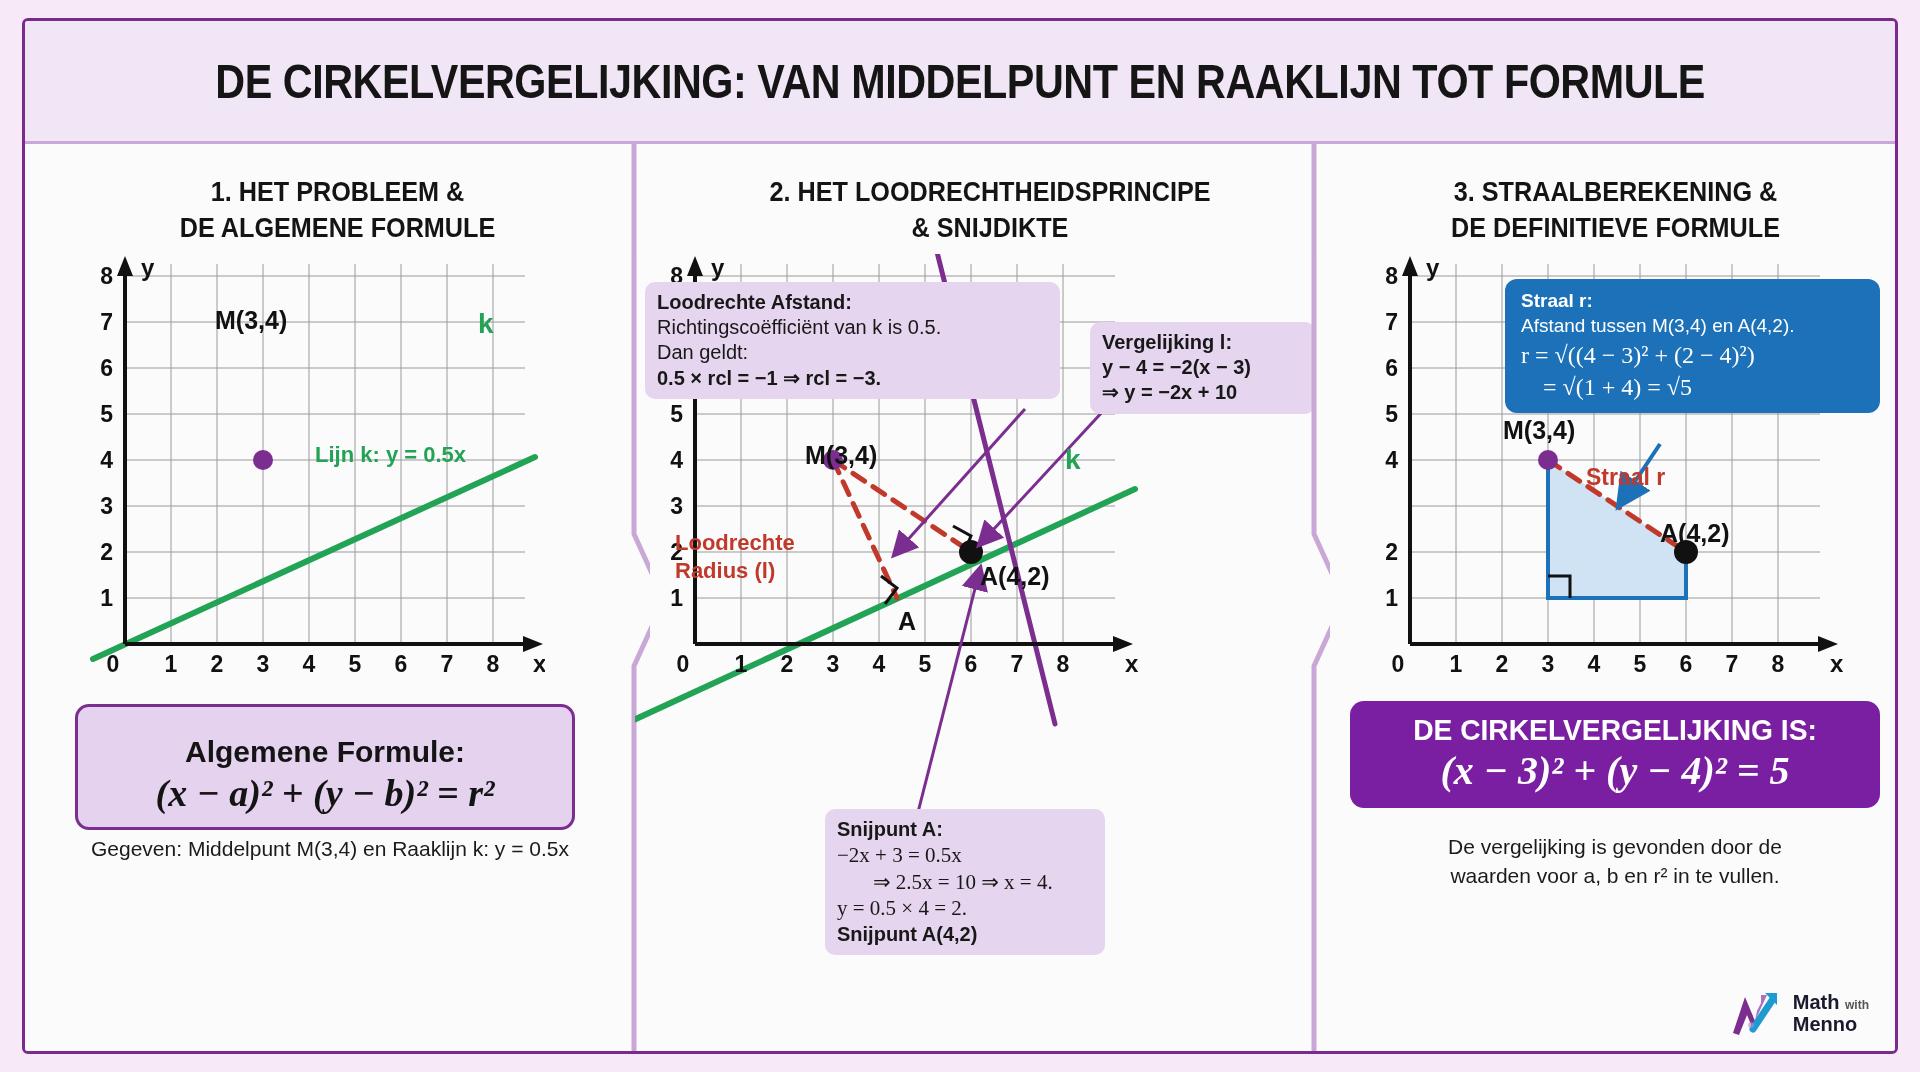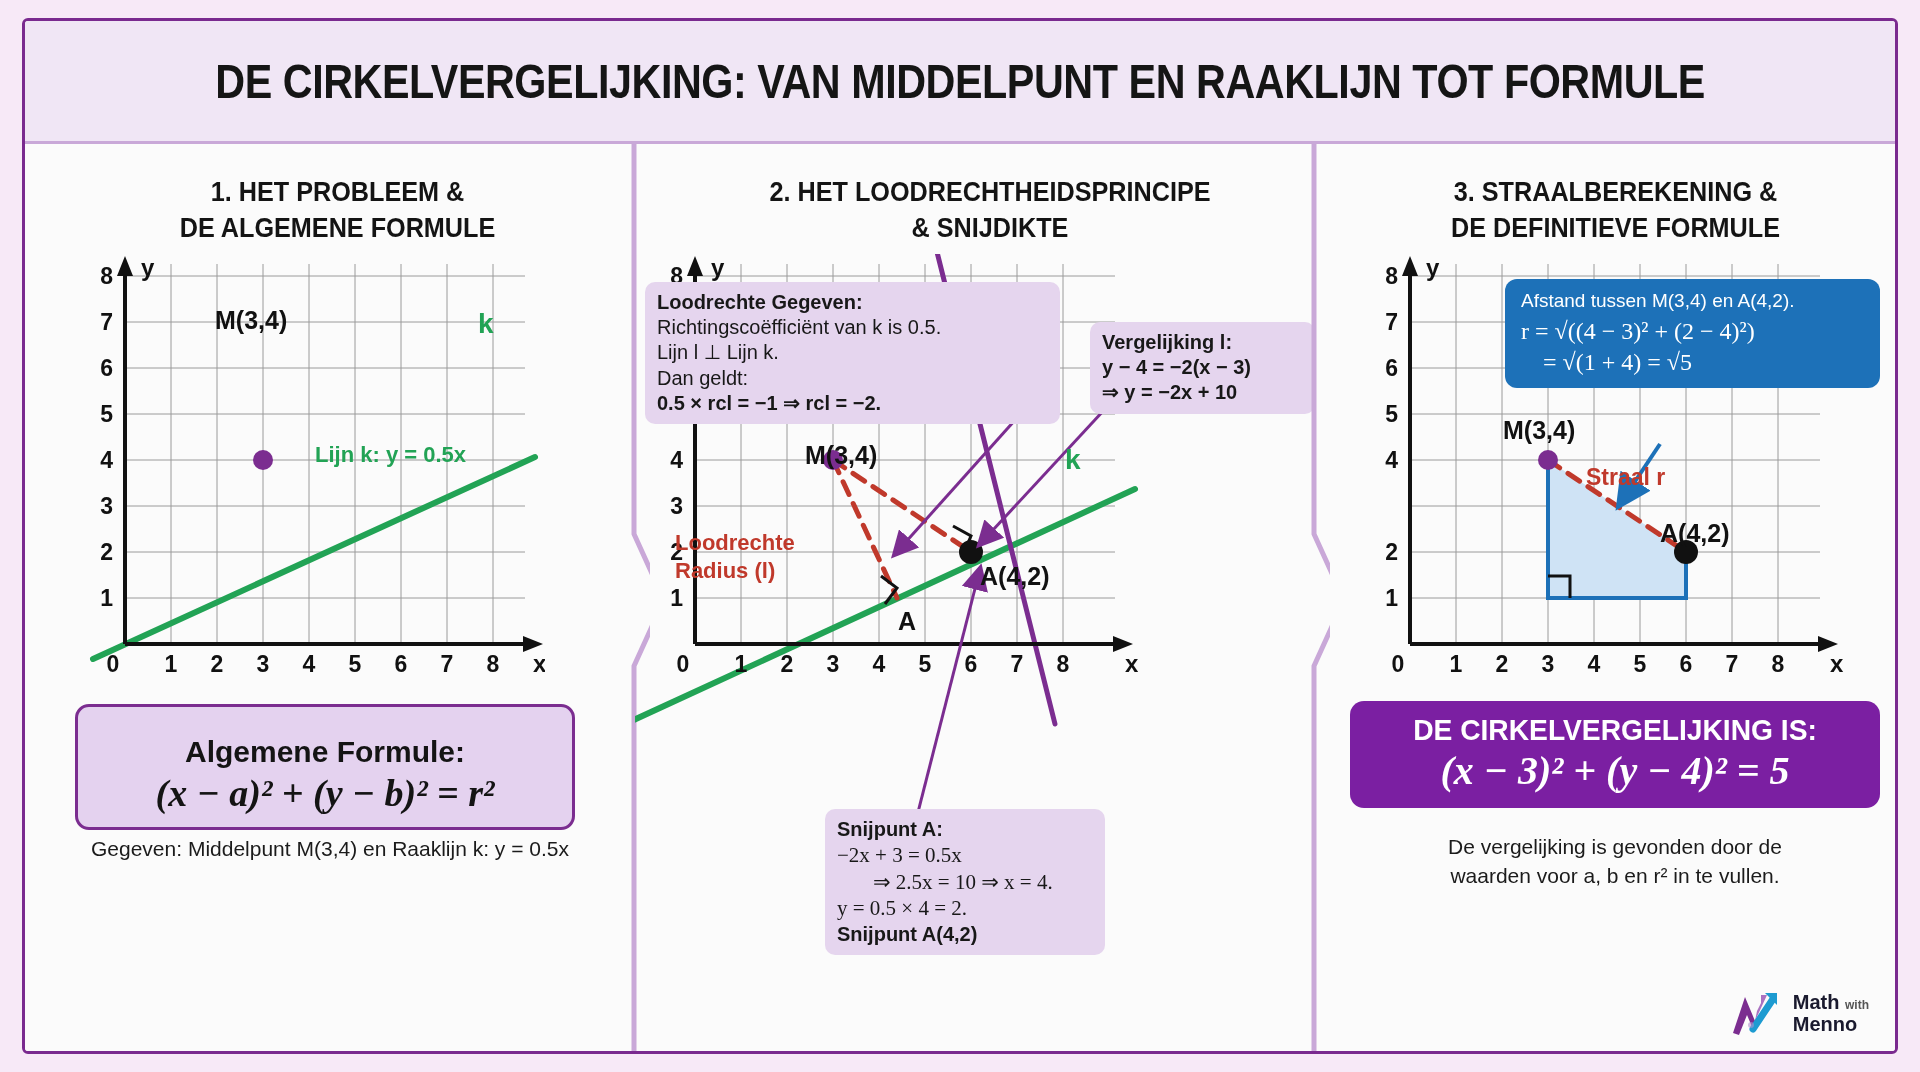--- a/index.html
+++ b/index.html
@@ -280,25 +280,24 @@
         <marker id="ah2" markerWidth="9" markerHeight="9" refX="7" refY="4.5" orient="auto">
           <path d="M0,0 L9,4.5 L0,9 z" fill="#7b2d90"></path>
         </marker>
       </defs>
       <line x1="375" y1="265" x2="245" y2="410" stroke="#7b2d90" stroke-width="3" marker-end="url(#ah2)"></line>
       <line x1="455" y1="265" x2="330" y2="400" stroke="#7b2d90" stroke-width="3" marker-end="url(#ah2)"></line>
       <line x1="265" y1="680" x2="330" y2="425" stroke="#7b2d90" stroke-width="3" marker-end="url(#ah2)"></line>
     </svg>
 
     <div class="cbox" style="left:-5px; top:138px; width:415px; font-size:20px;">
-      <div class="ttl">Loodrechte Gegeven:</div>
+      <div class="ttl">Loodrechte Afstand:</div>
       <div>Richtingscoëfficiënt van k is 0.5.</div>
-      <div>Lijn l ⊥ Lijn k.</div>
       <div>Dan geldt:</div>
-      <div class="ttl">0.5 × rcl = −1 ⇒ rcl = −2.</div>
+      <div class="ttl">0.5 × rcl = −1 ⇒ rcl = −3.</div>
     </div>
 
     <div class="cbox" style="left:440px; top:178px; width:225px; font-size:20px;">
       <div class="ttl">Vergelijking l:</div>
       <div class="ttl">y − 4 = −2(x − 3)</div>
       <div class="ttl">⇒ y = −2x + 10</div>
     </div>
 
     <div class="cbox" style="left:175px; top:665px; width:280px; font-size:20px;">
       <div class="ttl">Snijpunt A:</div>
@@ -383,20 +382,21 @@
             <text x="336" y="418">6</text>
           <text x="382" y="418">7</text>
             <text x="428" y="418">8</text>
         </g>
         <text x="76" y="22" fill="#111" font-family="Liberation Sans, sans-serif" font-size="24" font-weight="bold">y</text>
         <text x="480" y="418" fill="#111" font-family="Liberation Sans, sans-serif" font-size="24" font-weight="bold">x</text>
       </svg>
     </div>
 
     <div class="bluebox" style="left:175px; top:135px; width:375px; font-size:19px;">
+      <div style="font-weight:bold;">Straal r:</div>
       <div>Afstand tussen M(3,4) en A(4,2).</div>
       <div class="mathi" style="font-size:24px; margin-top:2px;">r = √((4 − 3)² + (2 − 4)²)</div>
       <div class="mathi" style="font-size:24px; padding-left:22px;">= √(1 + 4) = √5</div>
     </div>
 
     <svg style="position:absolute; left:0; top:0; width:571px; height:913px; pointer-events:none;">
       <defs>
         <marker id="ah3" markerWidth="9" markerHeight="9" refX="7" refY="4.5" orient="auto">
           <path d="M0,0 L9,4.5 L0,9 z" fill="#1d71b8"></path>
         </marker>

